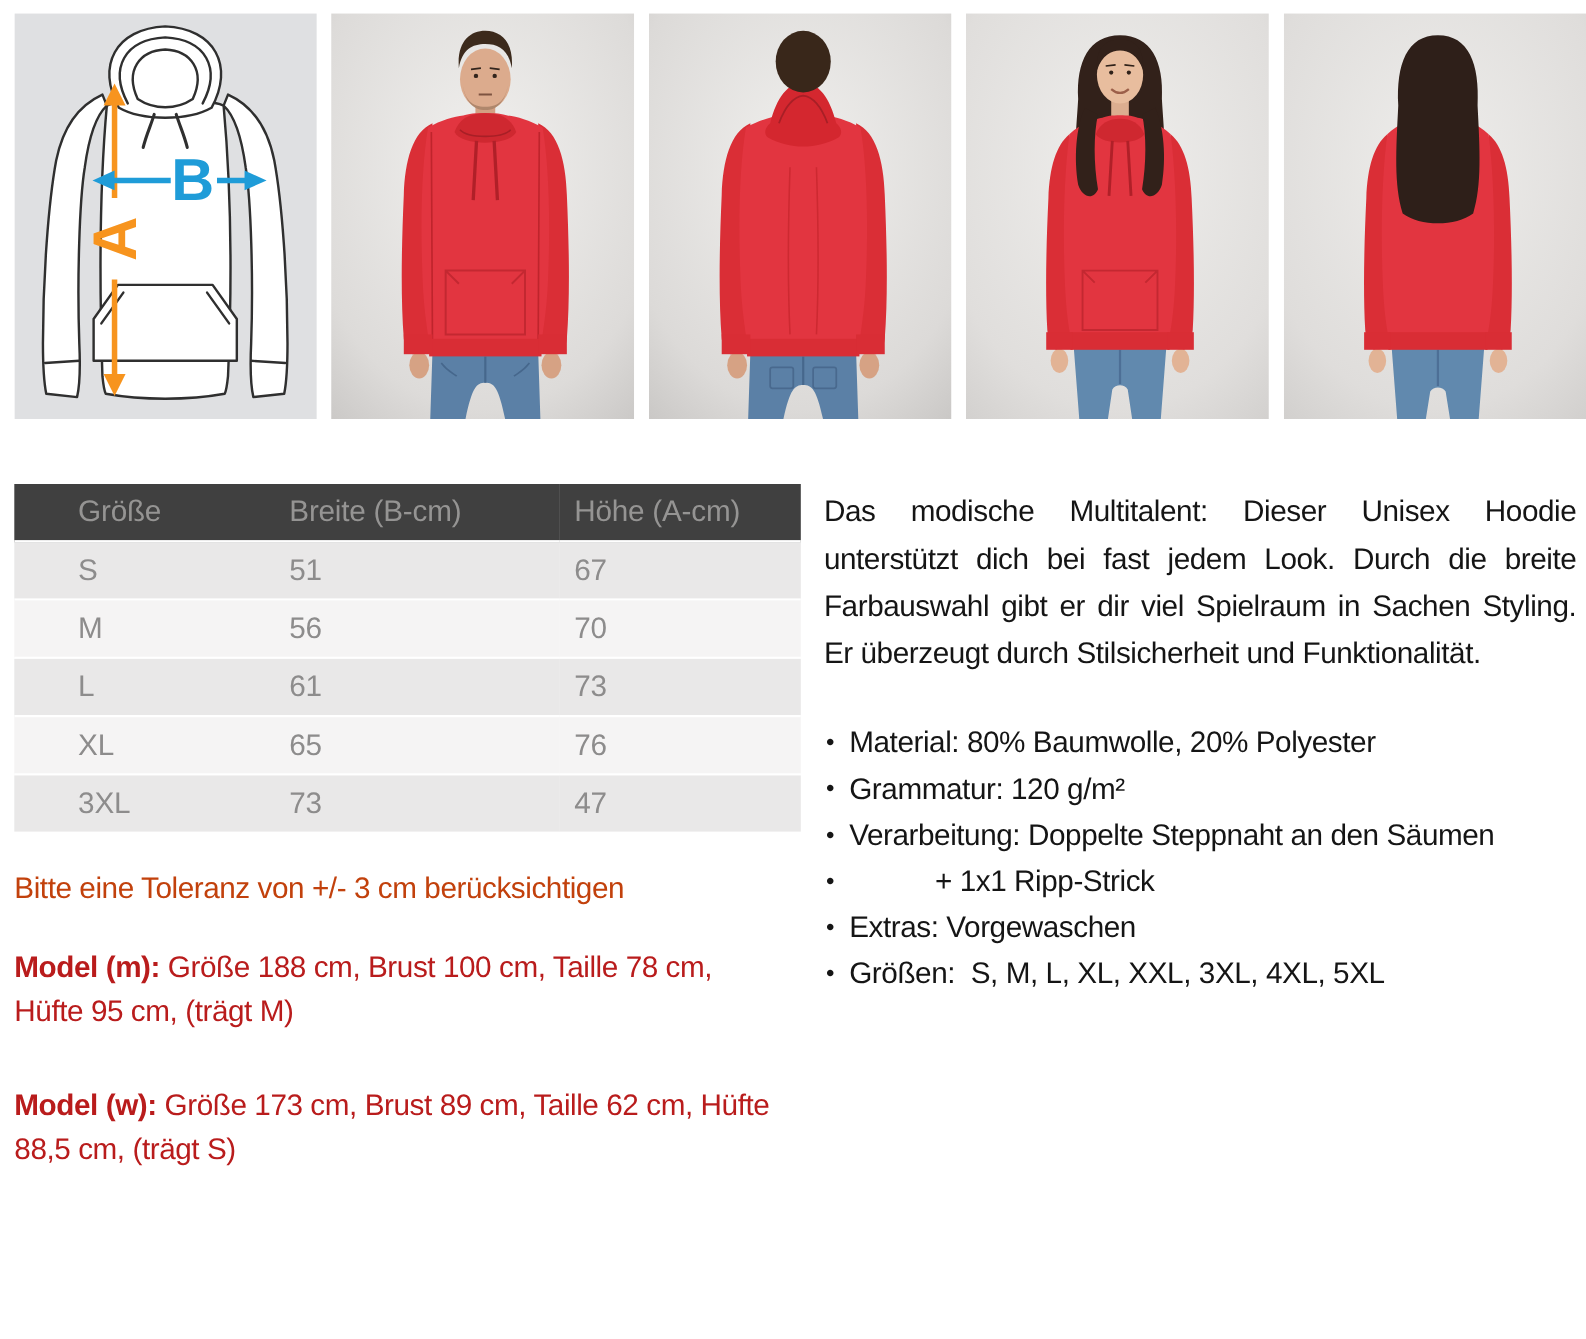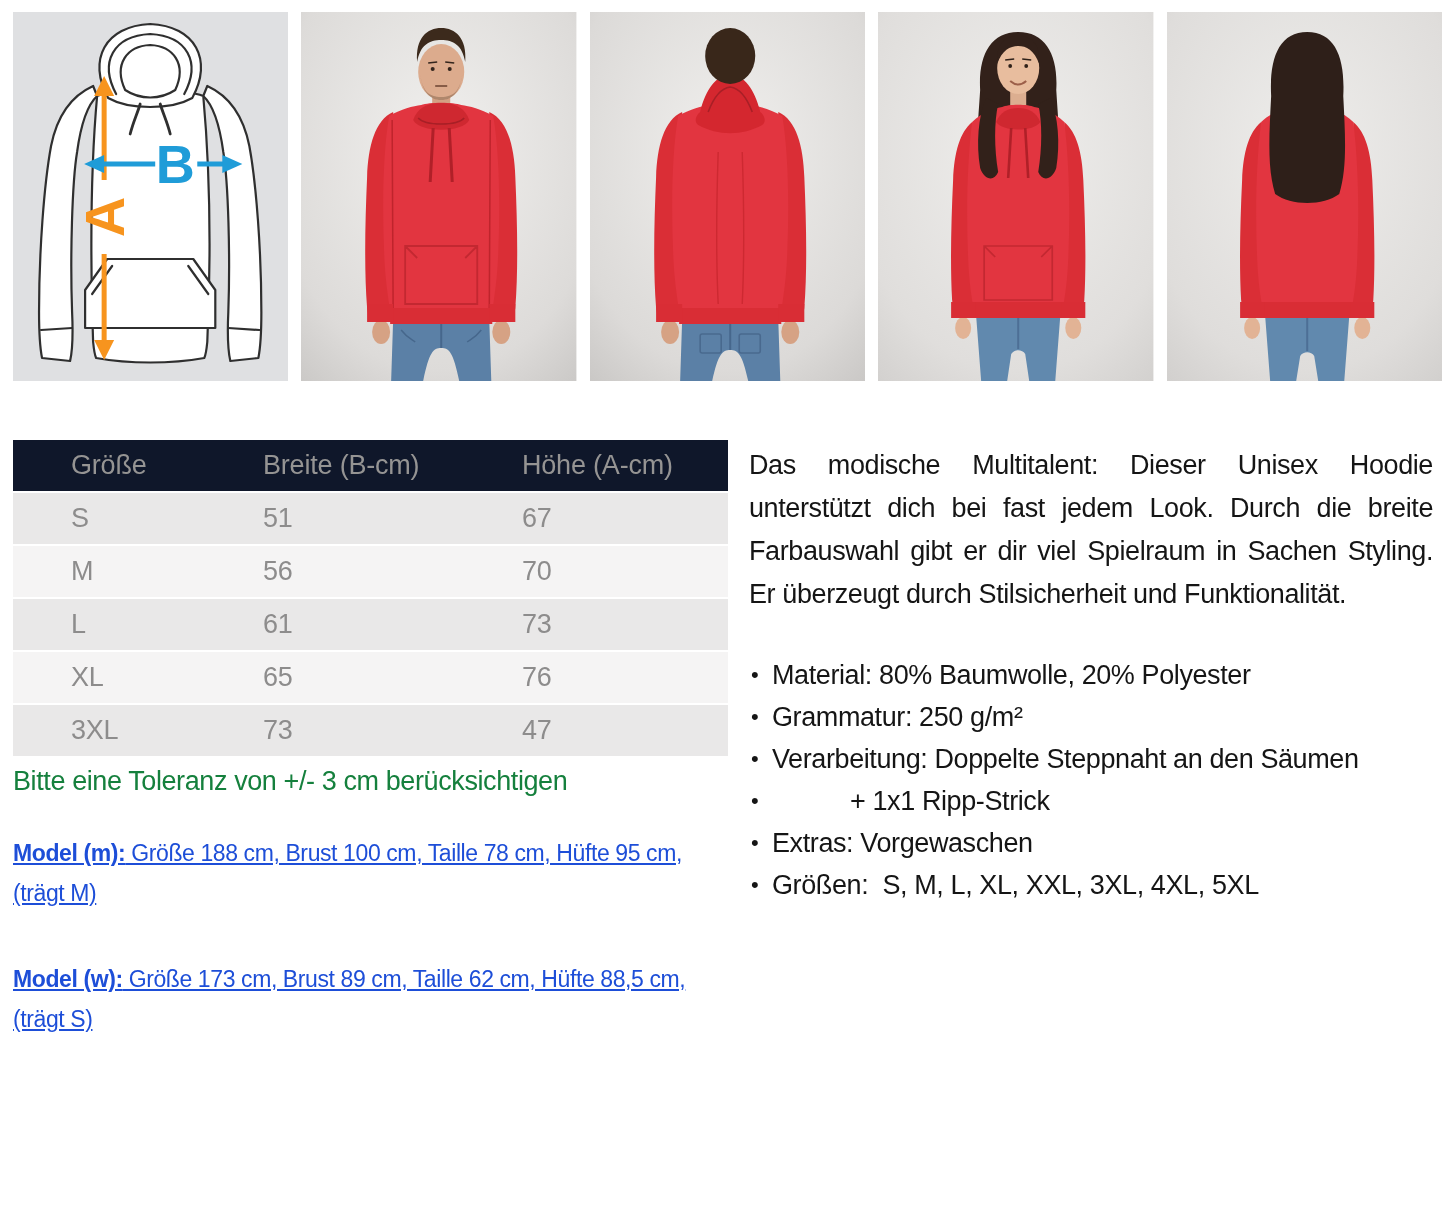--- a/index.html
+++ b/index.html
@@ -23,27 +23,27 @@
   table.size-table{border-collapse:separate;border-spacing:0;width:715px;}
   .size-table th,.size-table td{
     height:51px;border-bottom:2px solid #ffffff;
     font-size:27px;font-weight:400;text-align:left;vertical-align:middle;
     padding:0 0 0 13px;letter-spacing:-0.2px;
   }
   .size-table th{color:#959493;}
   .size-table td{color:#8d8c8c;}
   .size-table th:first-child,.size-table td:first-child{width:237px;padding-left:58px;box-sizing:border-box;}
   .size-table th:nth-child(2),.size-table td:nth-child(2){width:259px;box-sizing:border-box;}
-  .size-table thead tr{background:#0f172a;}
+  .size-table thead tr{background:#404040;}
   .size-table tbody tr:nth-child(odd){background:#e9e8e8;}
   .size-table tbody tr:nth-child(even){background:#f5f4f4;}
   .size-table tbody tr:last-child td{border-bottom:none;}
 
-  .tolerance-note{margin-top:10px;font-size:27px;letter-spacing:-0.4px;color:#15803d;}
-  .model-note{font-size:23px;line-height:40px;letter-spacing:-0.4px;color:#1d4ed8;width:700px;text-decoration:underline;}
+  .tolerance-note{margin-top:36px;font-size:27px;letter-spacing:-0.4px;color:#c2410c;}
+  .model-note{font-size:27px;line-height:40px;letter-spacing:-0.4px;color:#b91c1c;width:700px;}
   .model-note.m{margin-top:36px;}
   .model-note.w{margin-top:46px;}
   .model-note b{font-weight:bold;}
 
   
   .right-col{position:absolute;left:749px;top:444px;width:684px;}
   .description{
     font-size:27px;line-height:43px;letter-spacing:-0.4px;
     text-align:justify;text-align-last:left;color:#151515;
   }
@@ -301,21 +301,21 @@
 <div class="right-col">
   <div class="description">Das modische Multitalent: Dieser Unisex Hoodie unterstützt dich bei fast jedem Look. Durch die breite Farbauswahl gibt er dir viel Spielraum in Sachen Styling. Er überzeugt durch Stilsicherheit und Funktionalität.</div>
 
   <div class="bullets">
     <div class="bullet">
       <span class="dot">•</span>
       <div class="bt"><div>Material: 80% Baumwolle, 20% Polyester</div></div>
     </div>
     <div class="bullet">
       <span class="dot">•</span>
-      <div class="bt"><div>Grammatur: 250 g/m²</div></div>
+      <div class="bt"><div>Grammatur: 120 g/m²</div></div>
     </div>
     <div class="bullet">
       <span class="dot">•</span>
       <div class="bt"><div>Verarbeitung: Doppelte Steppnaht an den Säumen</div></div>
     </div>
     <div class="bullet">
       <span class="dot">•</span>
       <div class="bt"><div class="sub">+ 1x1 Ripp-Strick</div></div>
     </div>
     <div class="bullet">

